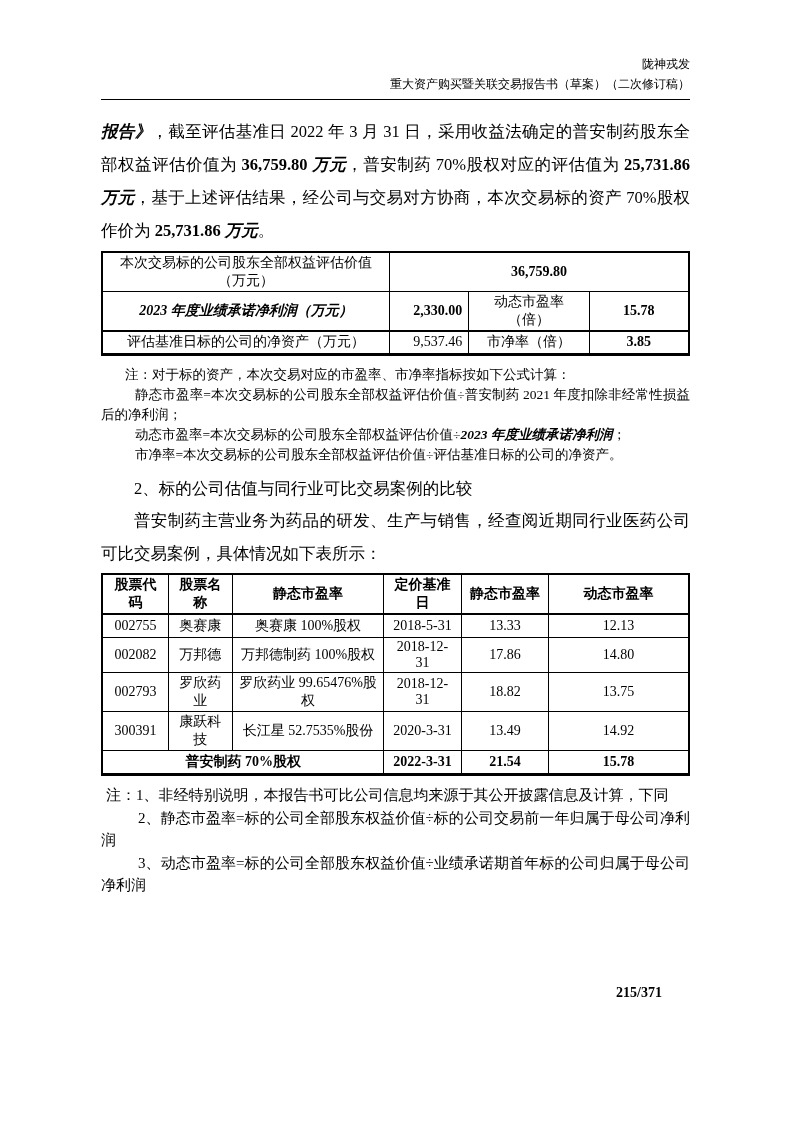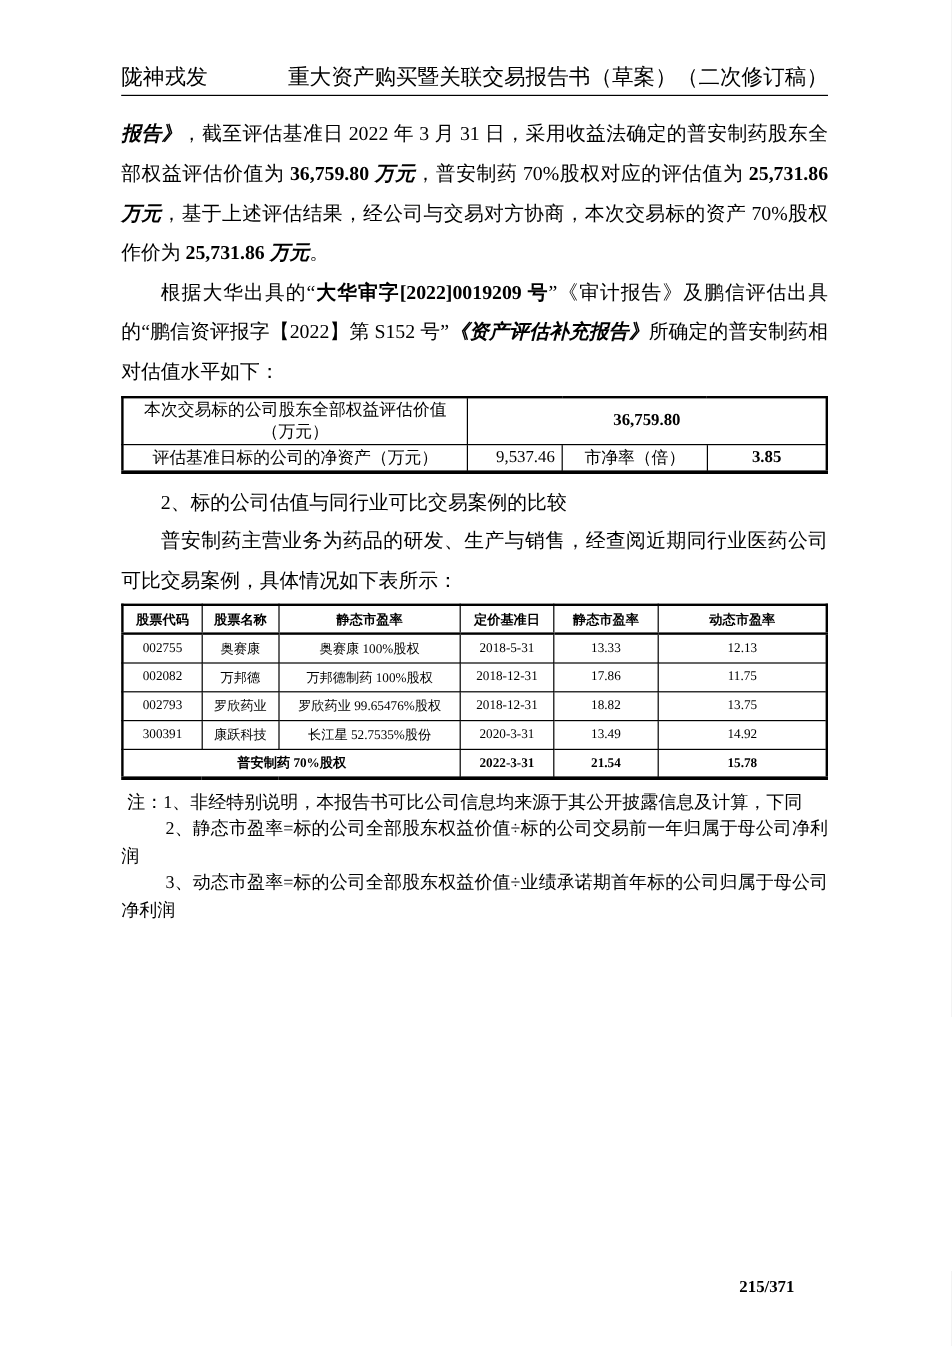--- a/index.html
+++ b/index.html
@@ -12,23 +12,24 @@
     font-family:"Liberation Serif","DejaVu Serif",serif;
     color:#000;
     overflow:hidden;
   }
   .content { margin:0 103px 0 101px; }
 
   
   .hdr {
     padding-top:54px;
     display:flex; justify-content:space-between; align-items:flex-end;
-    font-size:18px; line-height:20px;
+    font-size:12px; line-height:20px;
     border-bottom:1px solid #000;
     padding-bottom:5px;
+    flex-direction:column;
   }
 
   
   .para {
     font-size:16.5px; line-height:33px;
     text-align:justify;
   }
   .p1 { margin-top:15px; }
   .indent { text-indent:33px; }
   .b { font-weight:700; }
@@ -45,71 +46,82 @@
   .t1 td { height:23px; }
   .t1 tr:nth-child(3) td { border-top-width:2px; }
   .t1 tr:nth-child(4) td { border-top-width:2px; }
 
   .notes1 { margin-top:9px; font-size:13.5px; line-height:20px; text-align:justify; }
   .notes1 .n-first { padding-left:24px; }
   .notes1 .n-formula { text-indent:34px; }
 
   .heading { margin-top:9px; font-size:16.5px; line-height:30px; text-indent:33px; }
 
-  .t2 { margin-top:3px; font-size:11px; border:2px solid #000; border-bottom-width:3px; text-align:center; }
+  .t2 { margin-top:3px; font-size:14px; border:2px solid #000; border-bottom-width:3px; text-align:center; }
   .t2 td { height:24px; text-align:center; }
   .t2 tr:first-child td { font-weight:700; border-bottom-width:2px; }
   .t2 tr:nth-child(7) td { border-top-width:2px; }
   .t2 tr:nth-child(8) td { border-top-width:2px; }
 
   .notes2 { margin-top:8px; font-size:15px; line-height:22.5px; text-align:justify; }
   .notes2 .n-first { text-indent:5px; }
   .notes2 .n-item  { text-indent:37px; }
 
   .pageno {
-    position:absolute; top:1066px; right:131px;
+    position:absolute; top:985px; right:131px;
     font-size:14px; font-weight:700;
   }
 </style>
 </head>
 <body>
 
 <div class="page">
   <div class="content">
 
     <div class="hdr">
       <span>陇神戎发</span>
       <span>重大资产购买暨关联交易报告书（草案）（二次修订稿）</span>
     </div>
 
     <div class="para p1"><span class="b i">报告》</span><span>，截至评估基准日 2022 年 3 月 31 日，采用收益法确定的普安制药股东全部权益评估价值为 </span><span class="b">36,759.80 </span><span class="b i">万元</span><span>，普安制药 70%股权对应的评估值为 </span><span class="b">25,731.86 </span><span class="b i">万元</span><span>，基于上述评估结果，经公司与交易对方协商，本次交易标的资产 70%股权作价为 </span><span class="b">25,731.86 </span><span class="b i">万元</span><span>。</span></div>
 
-    <div class="para indent"><span>根据大华出具的“</span><span class="b">大华审字[2022]0019209 号</span><span>”《审计报告》及鹏信评估出具的“鹏信资评报字【2022】第 S152 号”</span><span class="b i">《资产评估补充报告》</span><span>所确定的普安制药相对估值水平如下：</span></div>
 
     <table class="t1">
       <colgroup>
           <col style="width:49%">
           <col style="width:13.5%">
           <col style="width:20.5%">
           <col style="width:17%">
         </colgroup>
       <tbody>
           <tr>
             <td class="a-l">本次交易标的公司股东全部权益评估价值（万元）</td>
             <td colspan="3" class="b a-c">36,759.80</td>
           </tr>
           <tr>
+            <td class="b i a-l">2023 年度业绩承诺净利润（万元）</td>
+            <td class="b a-r">2,330.00</td>
+            <td class="a-l">动态市盈率（倍）</td>
+            <td class="b a-c">15.78</td>
+          </tr>
+          <tr>
             <td class="a-l">评估基准日标的公司的净资产（万元）</td>
             <td class="a-r">9,537.46</td>
             <td class="a-l">市净率（倍）</td>
             <td class="b a-c">3.85</td>
           </tr>
         </tbody>
     </table>
 
+    <div class="notes1">
+      <div class="n-first">注：对于标的资产，本次交易对应的市盈率、市净率指标按如下公式计算：</div>
+      <div class="n-formula">静态市盈率=本次交易标的公司股东全部权益评估价值÷普安制药 2021 年度扣除非经常性损益后的净利润；</div>
+      <div class="n-formula"><span>动态市盈率=本次交易标的公司股东全部权益评估价值÷</span><span class="b i">2023 年度业绩承诺净利润</span><span>；</span></div>
+      <div class="n-formula">市净率=本次交易标的公司股东全部权益评估价值÷评估基准日标的公司的净资产。</div>
+    </div>
 
     <div class="heading">2、标的公司估值与同行业可比交易案例的比较</div>
 
     <div class="para indent">普安制药主营业务为药品的研发、生产与销售，经查阅近期同行业医药公司可比交易案例，具体情况如下表所示：</div>
 
     <table class="t2">
       <colgroup>
           <col style="width:11.3%">
           <col style="width:10.9%">
           <col style="width:25.8%">
@@ -133,21 +145,21 @@
             <td>2018-5-31</td>
             <td>13.33</td>
             <td>12.13</td>
           </tr>
           <tr>
             <td>002082</td>
             <td>万邦德</td>
             <td>万邦德制药 100%股权</td>
             <td>2018-12-31</td>
             <td>17.86</td>
-            <td>11.75</td>
+            <td>14.80</td>
           </tr>
           <tr>
             <td>002793</td>
             <td>罗欣药业</td>
             <td>罗欣药业 99.65476%股权</td>
             <td>2018-12-31</td>
             <td>18.82</td>
             <td>13.75</td>
           </tr>
           <tr>

